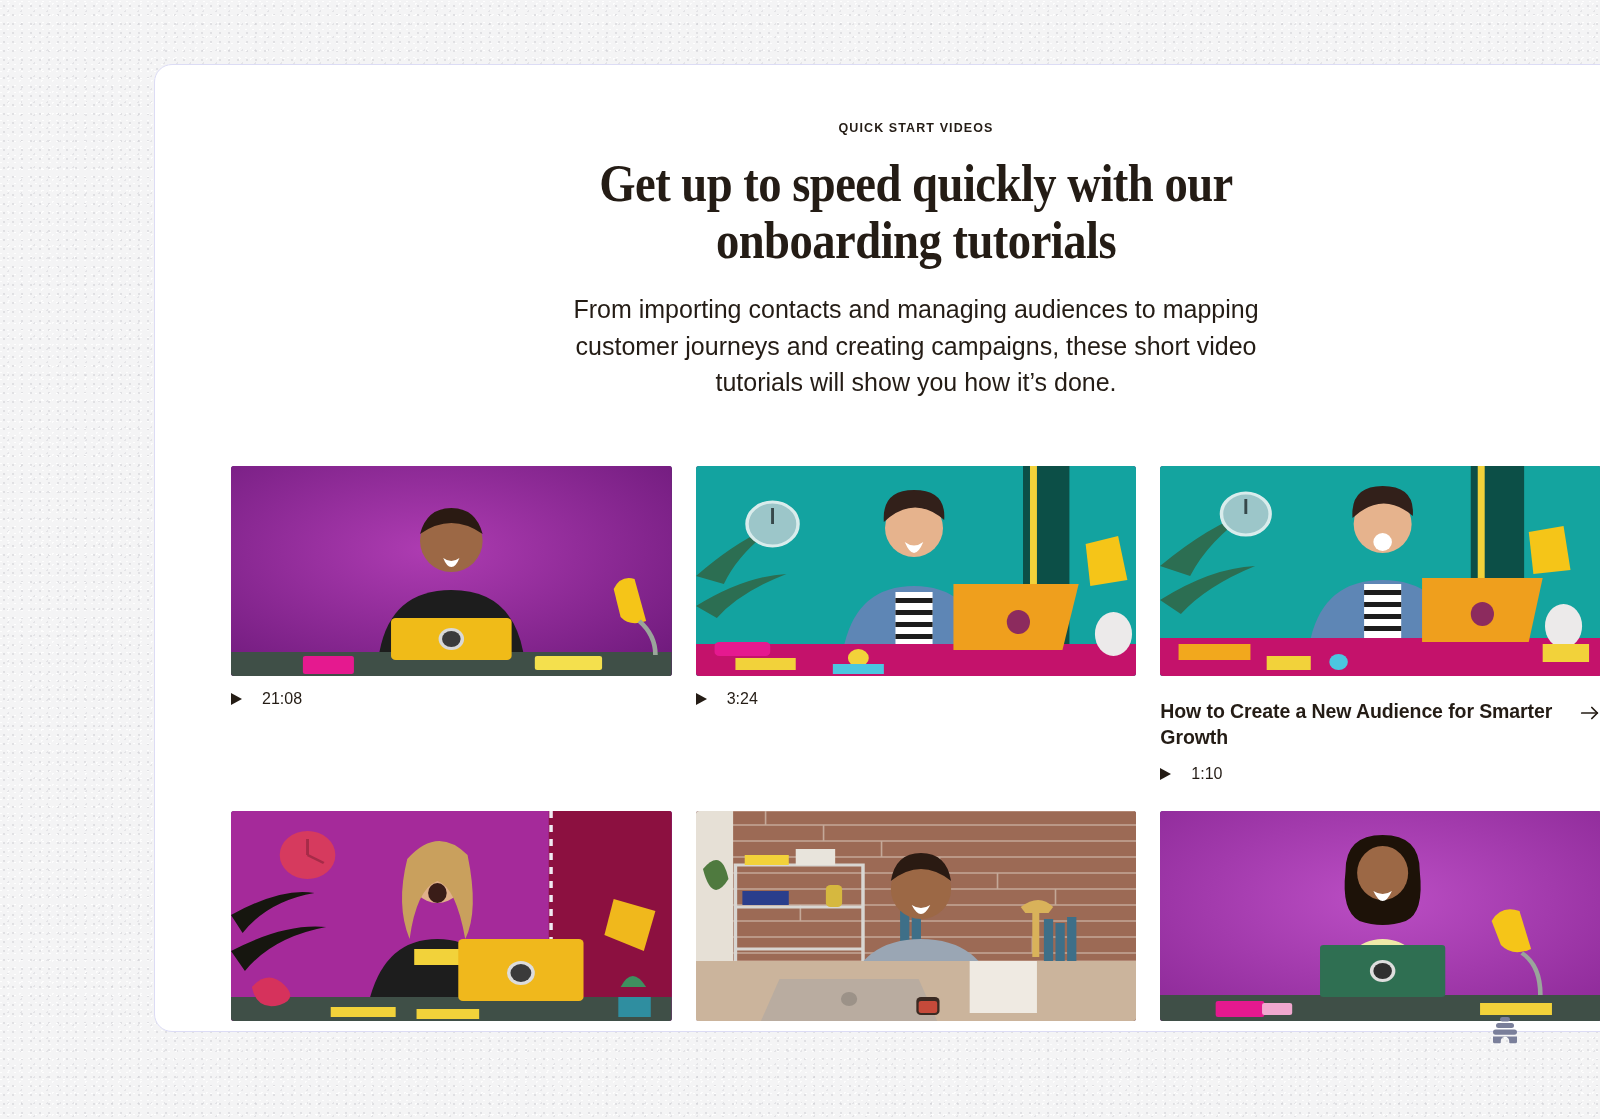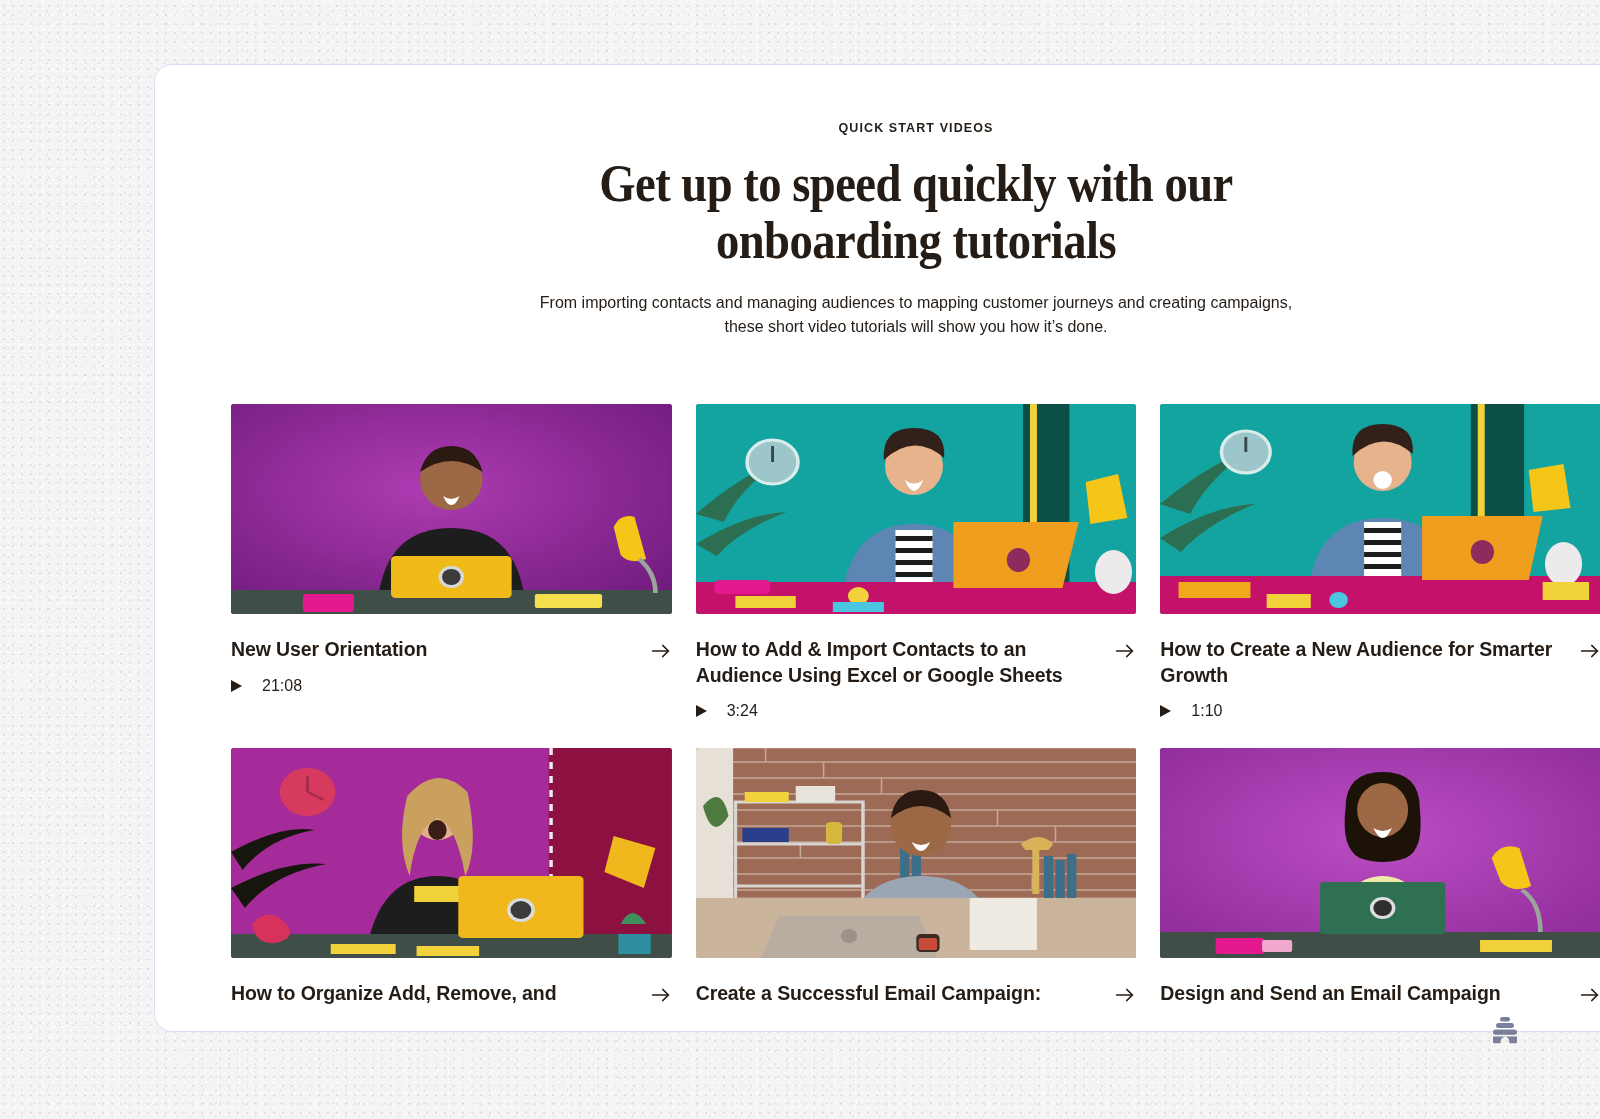--- a/index.html
+++ b/index.html
@@ -64,21 +64,21 @@
     line-height: 1.08;
     letter-spacing: -0.6px;
     color: #241c15;
     transform: scaleX(0.88);
   }
 
   .subhead {
     margin: 22px auto 0;
     max-width: 760px;
     text-align: center;
-    font-size: 16px;
+    font-size: 25px;
     line-height: 1.45;
     color: #241c15;
   }
 
   .grid {
     margin-top: 66px;
     display: grid;
     grid-template-columns: repeat(3, 1fr);
     column-gap: 24px;
     row-gap: 28px;
@@ -184,29 +184,20 @@
             <path d="M128 186 q10 -62 62 -62 q52 0 62 62z" fill="#1d1d1d"></path>
             <text x="190" y="160" font-family="Liberation Sans, sans-serif" font-size="11" fill="#d9a31c" text-anchor="middle" opacity=".75">Mailchimp</text>
             <rect x="138" y="152" width="104" height="42" rx="4" fill="#f0bb18"></rect>
             <circle cx="190" cy="173" r="11" fill="#d8d8d8"></circle>
               <circle cx="190" cy="173" r="8" fill="#3b3b3b"></circle>
             <path d="M330 123 q6 -14 18 -10 l10 42 q-14 6 -22 -4z" fill="#f5c518"></path>
             <path d="M352 155 q14 14 14 34" stroke="#9aa59b" stroke-width="4" fill="none"></path>
             <rect x="62" y="190" width="44" height="18" rx="2" fill="#e5198f"></rect>
             <rect x="262" y="190" width="58" height="14" rx="2" fill="#f4e04d"></rect>
           </svg>
-        </div>
-        <div class="card-head">
-          <div class="card-title">New User Orientation</div>
-          <span class="arrow">
-            <svg width="22" height="22" viewBox="0 0 24 24" fill="none" stroke="#241c15" stroke-width="1.9" stroke-linecap="round" stroke-linejoin="round">
-                <line x1="3" y1="12" x2="20" y2="12"></line>
-                <polyline points="14,6 20,12 14,18"></polyline>
-              </svg>
-          </span>
         </div>
         <div class="duration">
           <span class="play-tri"></span>
           <span>21:08</span>
         </div>
       </div>
 
       <div class="card">
         <div class="thumb">
           <svg viewBox="0 0 380 210" preserveAspectRatio="none">
@@ -231,29 +222,20 @@
             </g>
             <path d="M222 118 l108 0 l-14 66 l-94 0z" fill="#ef9f1d"></path>
             <ellipse cx="278" cy="156" rx="10" ry="12" fill="#8c2b5e"></ellipse>
             <path d="M336 78 l28 -8 l8 44 l-32 6z" fill="#f5c518"></path>
             <ellipse cx="360" cy="168" rx="16" ry="22" fill="#eceaea"></ellipse>
             <rect x="16" y="176" width="48" height="14" rx="4" fill="#e5198f"></rect>
             <rect x="34" y="192" width="52" height="12" fill="#f2d23a"></rect>
             <circle cx="140" cy="192" r="9" fill="#f2d23a"></circle>
             <rect x="118" y="198" width="44" height="10" fill="#4bc6e0"></rect>
           </svg>
-        </div>
-        <div class="card-head">
-          <div class="card-title">How to Add &amp; Import Contacts to an Audience Using Excel or Google Sheets</div>
-          <span class="arrow">
-            <svg width="22" height="22" viewBox="0 0 24 24" fill="none" stroke="#241c15" stroke-width="1.9" stroke-linecap="round" stroke-linejoin="round">
-                <line x1="3" y1="12" x2="20" y2="12"></line>
-                <polyline points="14,6 20,12 14,18"></polyline>
-              </svg>
-          </span>
         </div>
         <div class="duration">
           <span class="play-tri"></span>
           <span>3:24</span>
         </div>
       </div>
 
       <div class="card">
         <div class="thumb">
           <svg viewBox="0 0 380 210" preserveAspectRatio="none">

